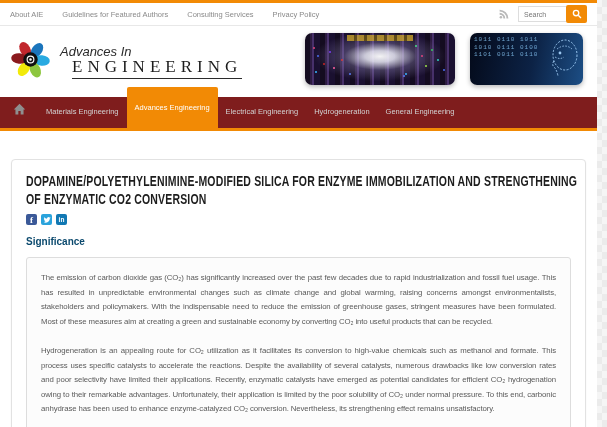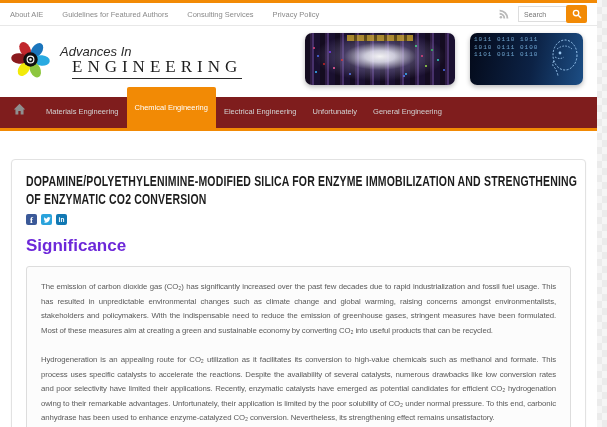--- a/index.html
+++ b/index.html
@@ -98,21 +98,21 @@
   }
   .social-row { display:flex; gap:4px; margin:9px 0 11px; }
   .social {
     width:11px; height:11px; border-radius:2px; color:#fff;
     display:flex; align-items:center; justify-content:center;
     font-weight:bold; cursor:pointer;
   }
   .social-fb { background:#3b5998; font-size:9px; font-family:"Liberation Serif",serif; }
   .social-tw { background:#2aa3dc; }
   .social-li { background:#1178b3; font-size:6.5px; }
-  .section-heading { color:#6d28d9; font-weight:bold; font-size:17px; margin:2px 0 10px; }
+  .section-heading { color:#0c4a6e; font-weight:bold; font-size:10px; margin:2px 0 10px; }
   .text-box { border:1px solid #ddd; border-radius:3px; background:#fcfcfc; padding:13px 14px 2px; }
   .text-box p {
     margin:0 0 15px; font-size:7.8px; line-height:14.5px; color:#5a5a5a;
     text-align:justify; letter-spacing:-.1px;
   }
 </style>
 </head>
 <body>
 
 <div class="wrapper">
@@ -186,23 +186,23 @@
 
   <div class="nav">
     <div class="nav-home">
       <span>
         <svg viewBox="0 0 16 16" width="13" height="13" fill="#8f8f8f">
           <path d="M8 1 L15 8 h-2 v6 h-3.6 v-4.2 h-2.8 V14 H3 V8 H1 z"></path>
         </svg>
       </span>
     </div>
     <div class="nav-item">Materials Engineering</div>
-    <div class="nav-item active">Chemical Engineering</div>
+    <div class="nav-item active">Advances Engineering</div>
     <div class="nav-item">Electrical Engineering</div>
-    <div class="nav-item">Unfortunately</div>
+    <div class="nav-item">Hydrogeneration</div>
     <div class="nav-item">General Engineering</div>
   </div>
 
   <div class="content-area">
     <div class="card">
       <h1 class="article-title">DOPAMINE/POLYETHYLENIMINE-MODIFIED SILICA FOR ENZYME IMMOBILIZATION AND STRENGTHENING OF ENZYMATIC CO2 CONVERSION</h1>
 
       <div class="social-row">
         <span class="social social-fb">f</span>
         <span class="social social-tw">

